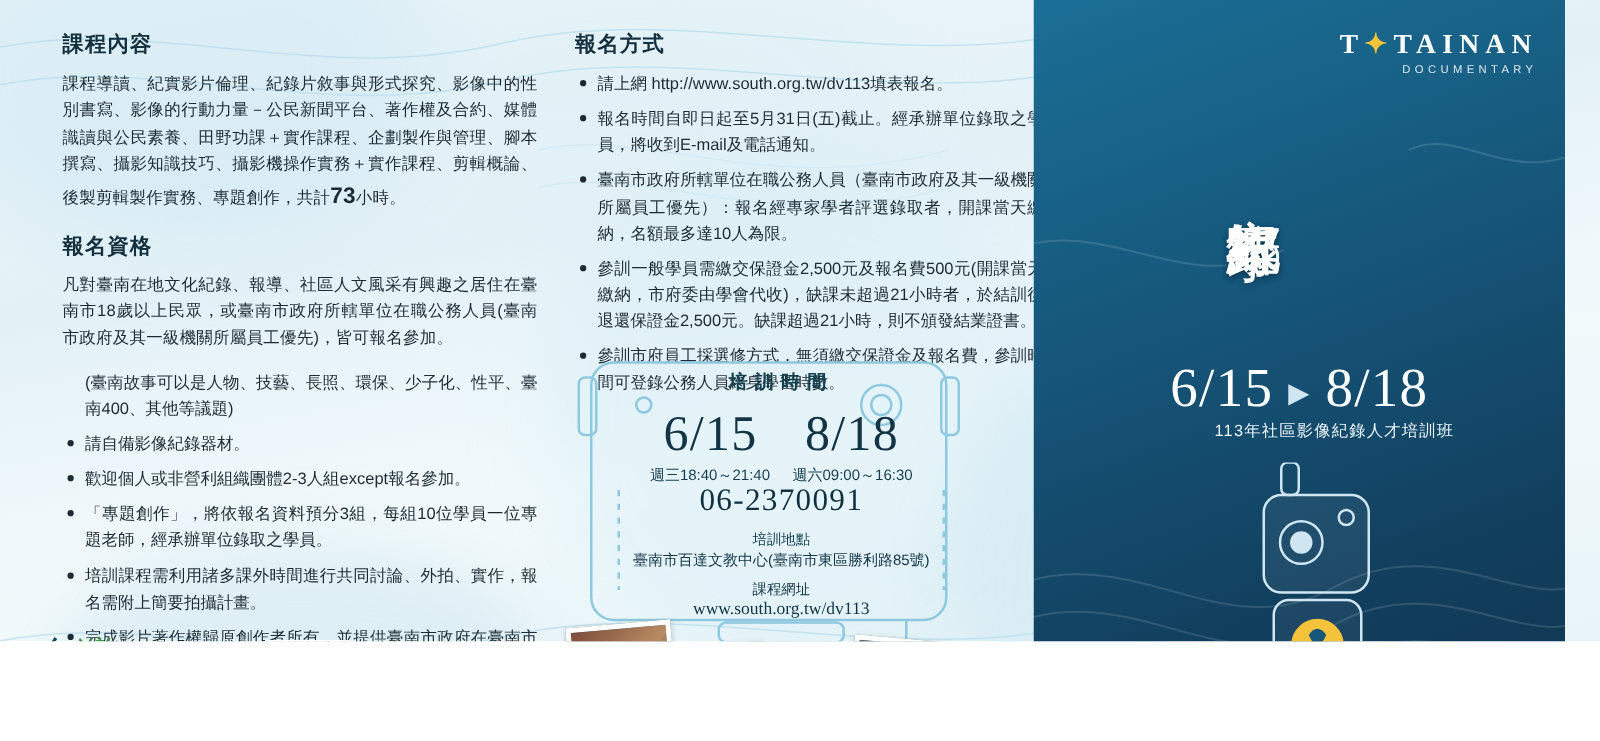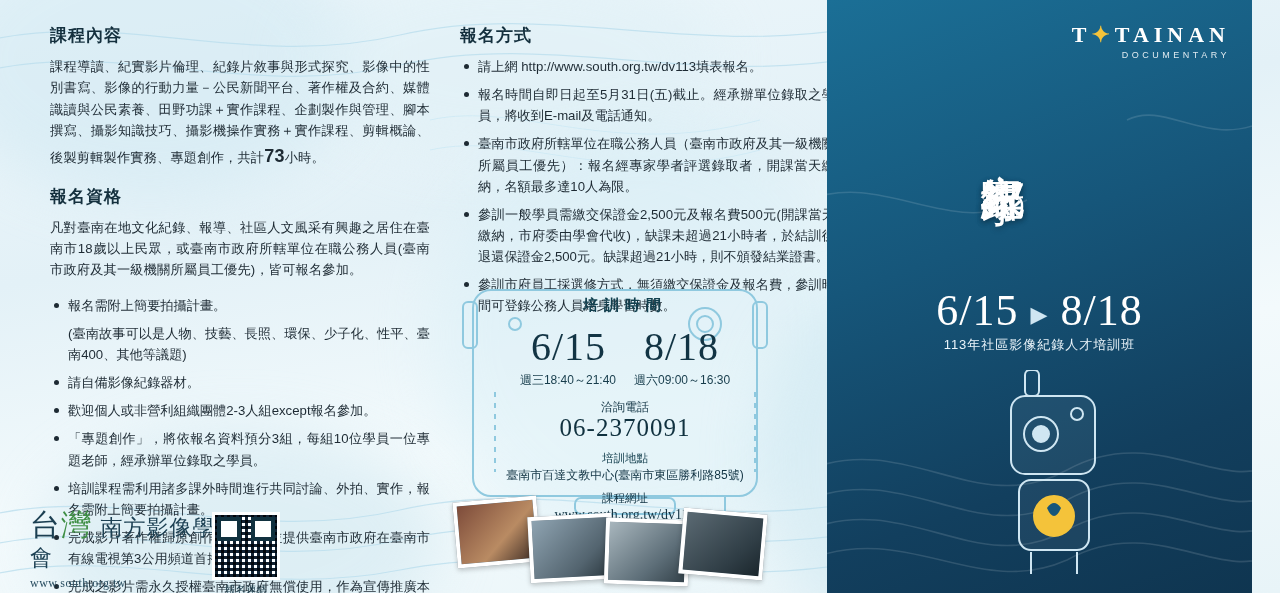--- a/index.html
+++ b/index.html
@@ -9,21 +9,21 @@
   }
   body {
     width: 1280px;
     height: 593px;
     overflow: hidden;
     font-family: "Liberation Sans", sans-serif;
   }
   .page {
     position: relative;
     width: 1280px;
-    height: 593px;
+    height: 513px;
     overflow: hidden;
     background: linear-gradient(170deg, #eef7fb 0%, #e3f1f7 35%, #f3fafc 65%, #e8f4f8 100%);
   }
   
   .blob {
     position: absolute;
     border-radius: 50%;
     filter: blur(28px);
     opacity: .55;
     pointer-events: none;
@@ -268,20 +268,21 @@
   }
   .r-dates .arrow { font-size: 22px; vertical-align: middle; color:#cfe6f2; }
   .r-sub {
     position: absolute;
     left: 0; top: 336px;
     width: 425px;
     text-align: center;
     color: #eaf4fa;
     font-size: 13px;
     letter-spacing: 1px;
+    padding-left: 28px;
   }
   
   .robot { position: absolute; left: 170px; top: 370px; width: 120px; height: 210px; }
 </style>
 </head>
 <body>
 
 <div class="page">
 
   <div class="blob b1"></div>
@@ -305,21 +306,20 @@
   </svg>
 
   <div class="col-left">
     <h2 class="sec">課程內容</h2>
     <p class="para"><span>課程導讀、紀實影片倫理、紀錄片敘事與形式探究、影像中的性別書寫、影像的行動力量－公民新聞平台、著作權及合約、媒體識讀與公民素養、田野功課＋實作課程、企劃製作與管理、腳本撰寫、攝影知識技巧、攝影機操作實務＋實作課程、剪輯概論、後製剪輯製作實務、專題創作，共計</span><span class="big-num">73</span><span>小時。</span></p>
 
     <h2 class="sec">報名資格</h2>
     <p class="para">凡對臺南在地文化紀錄、報導、社區人文風采有興趣之居住在臺南市18歲以上民眾，或臺南市政府所轄單位在職公務人員(臺南市政府及其一級機關所屬員工優先)，皆可報名參加。</p>
 
     <ul class="bul">
-      <li>報名需附上簡要拍攝計畫。</li>
       <li class="nodot">(臺南故事可以是人物、技藝、長照、環保、少子化、性平、臺南400、其他等議題)</li>
       <li>請自備影像紀錄器材。</li>
       <li>歡迎個人或非營利組織團體2-3人組except報名參加。</li>
       <li>「專題創作」，將依報名資料預分3組，每組10位學員一位專題老師，經承辦單位錄取之學員。</li>
       <li>培訓課程需利用諸多課外時間進行共同討論、外拍、實作，報名需附上簡要拍攝計畫。</li>
       <li>完成影片著作權歸原創作者所有，並提供臺南市政府在臺南市有線電視第3公用頻道首播播。</li>
       <li>完成之影片需永久授權臺南市政府無償使用，作為宣傳推廣本市影視業務之公益使用。</li>
     </ul>
   </div>
 
@@ -351,21 +351,20 @@
   <div class="cam-info">
     <div class="cam-title">培訓時間</div>
     <div class="dates">
       <span class="date-big">6/15</span>
       <span class="date-big">8/18</span>
     </div>
     <div class="date-row2">
       <span>週三18:40～21:40</span>
       <span>週六09:00～16:30</span>
     </div>
-    <div class="phone-label">洽詢電話</div>
     <div class="phone-num">06-2370091</div>
     <div class="place-label">培訓地點</div>
     <div class="place-val">臺南市百達文教中心(臺南市東區勝利路85號)</div>
     <div class="site-label">課程網址</div>
     <div class="site-val">www.south.org.tw/dv113</div>
   </div>
 
   <div class="photos">
     <div class="photo p1">
         <i style="background:linear-gradient(135deg,#7d4b3a,#b98b63 60%,#3c2b24)"></i>

